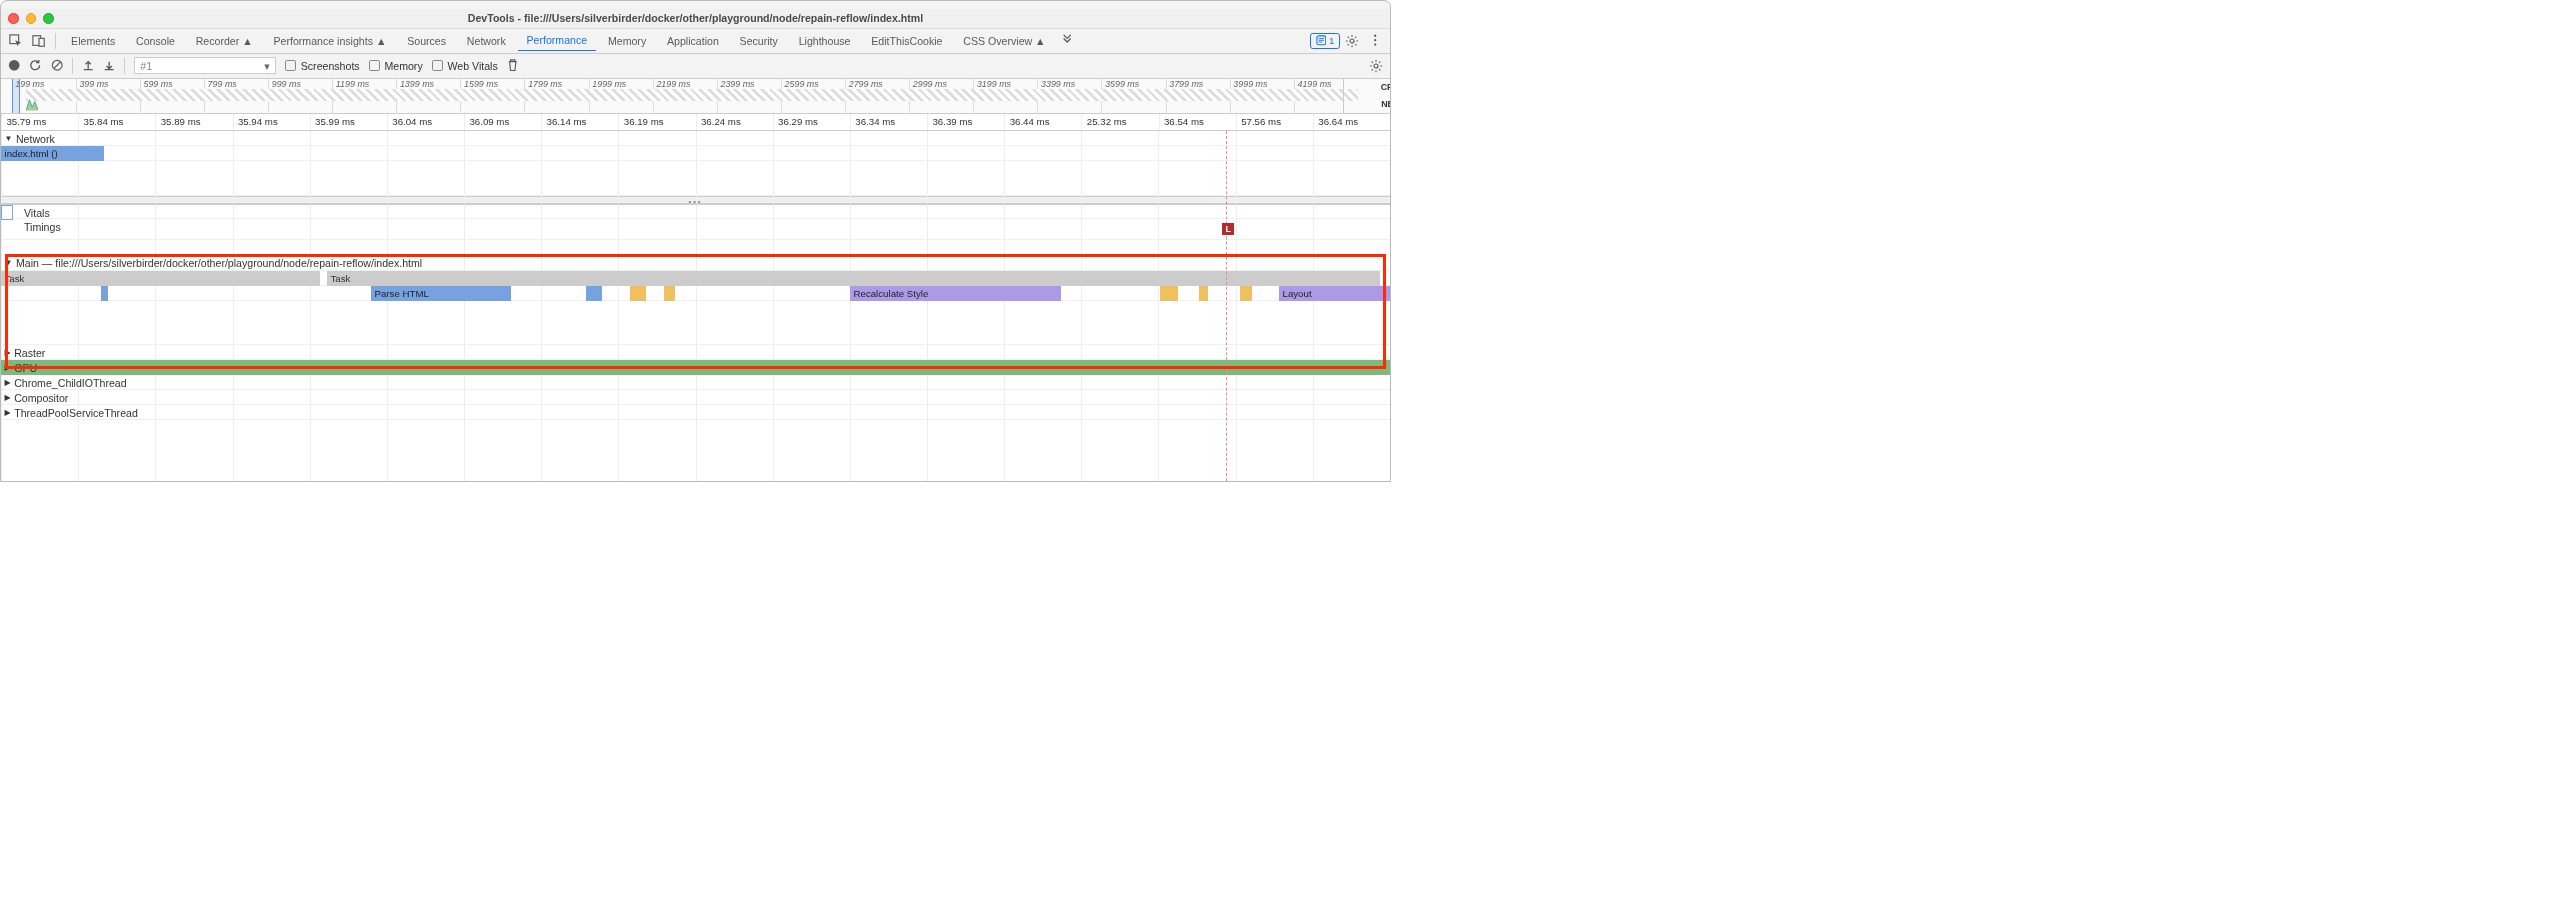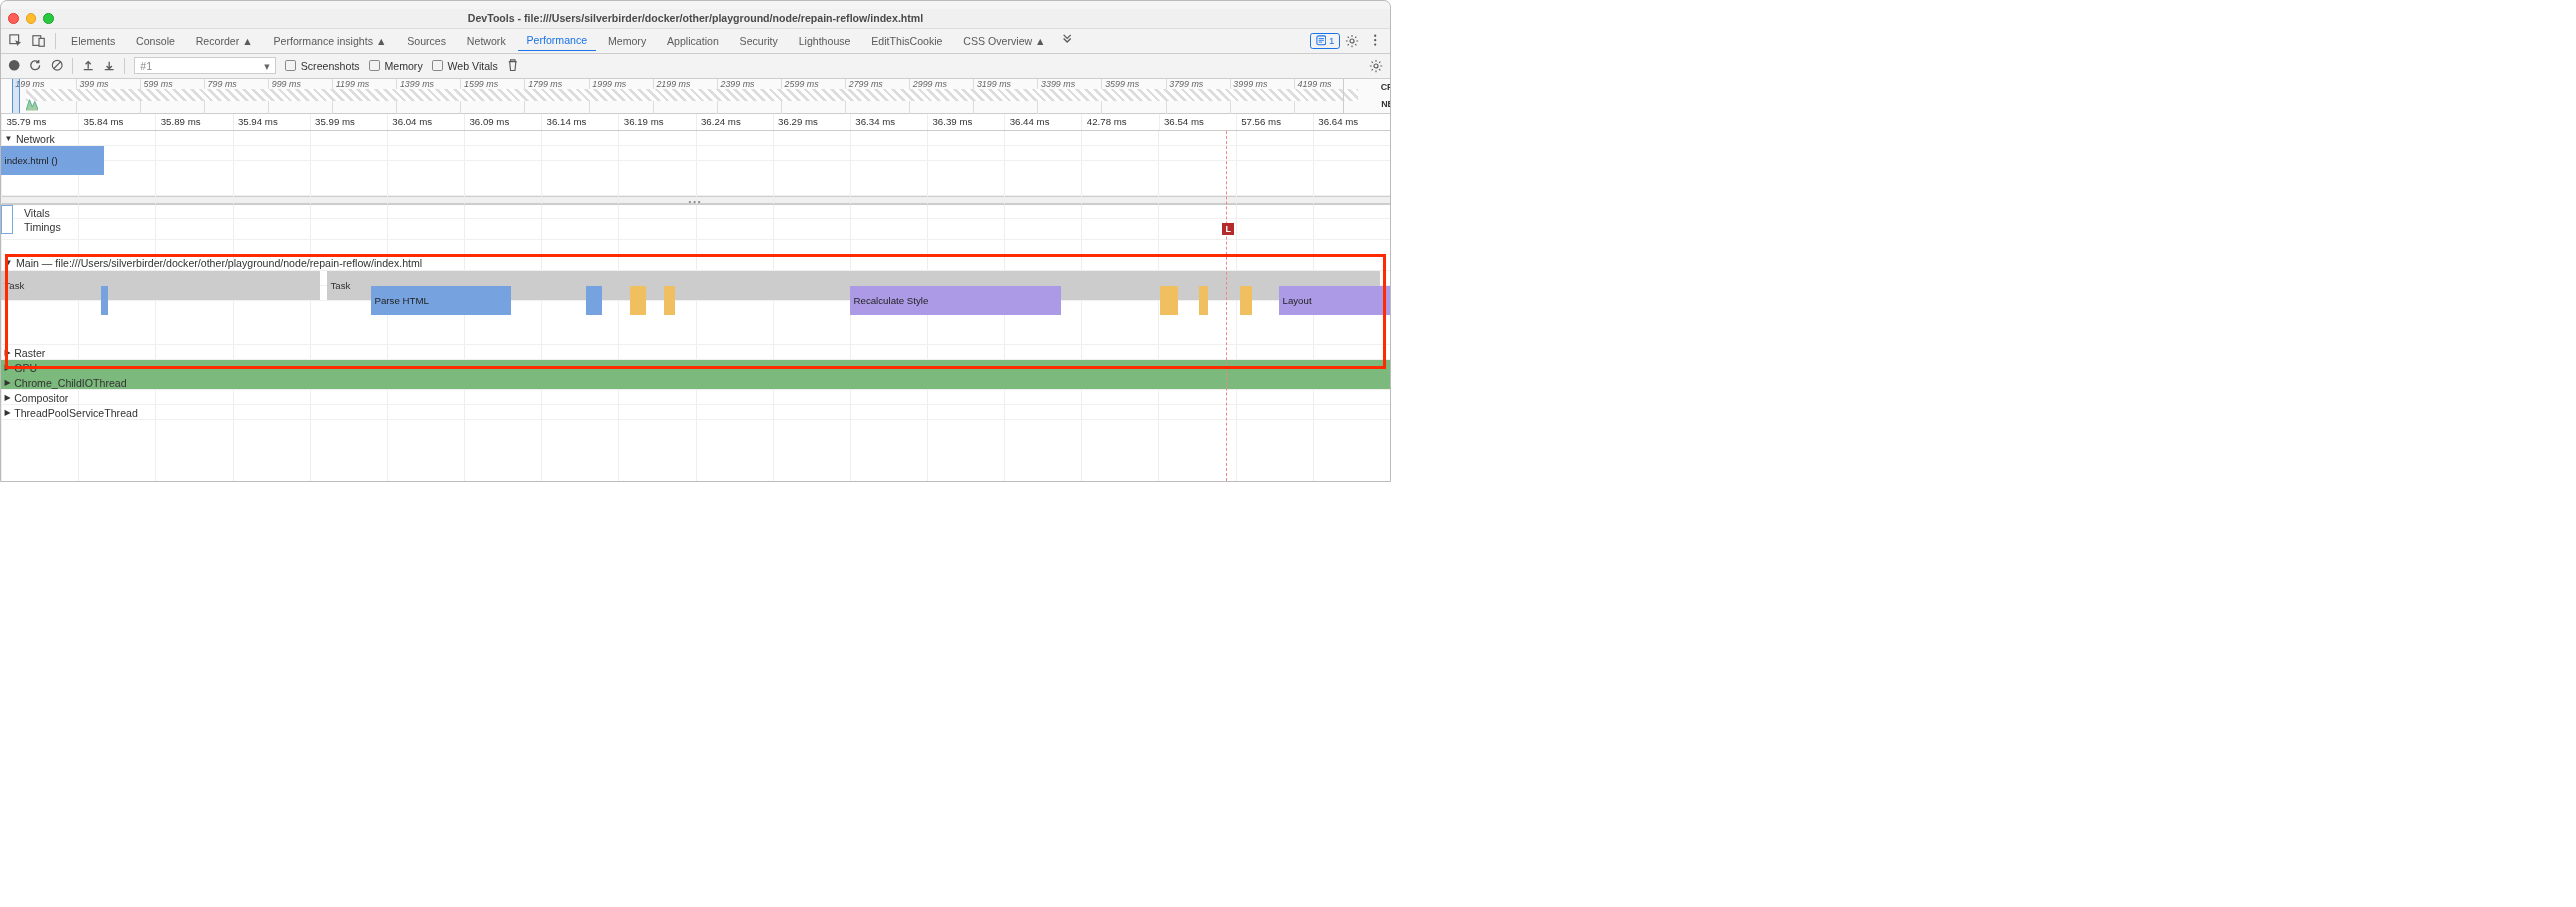--- a/index.html
+++ b/index.html
@@ -36,21 +36,21 @@
 .ov-handle { position:absolute; left:10.6px; top:0; bottom:0; width:8.9px; border-left:1.8px solid #5b8fd6; border-right:1.8px solid #5b8fd6; background:rgba(91,143,214,0.2);}
 .ov-hatch { position:absolute; left:25px; right:32px; top:10.6px; height:12.4px; background:repeating-linear-gradient(45deg,#ddd,#ddd 2.7px,#fff 2.7px,#fff 6.2px);}
 .ov-peak { position:absolute; left:25px; bottom:1.8px; width:12.4px; height:12.4px;}
 
 .ruler { height:17.7px; border-bottom:0.9px solid #ccc; display:flex; background:#fff; font-size:9.7px; color:#333;}
 .ruler div { flex:1; border-left:0.9px solid #eee; padding-left:4.4px; display:flex; align-items:center;}
 
 .flame { position:relative; background:#fff;}
 .row { height:15px; position:relative; border-bottom:0.9px solid #f0f0f0;}
 .row-label { position:absolute; left:3.5px; top:0; font-size:10.6px; color:#333; display:flex; align-items:center; gap:3.5px; height:15px;}
-.bar { position:absolute; top:0; height:29px; font-size:9.7px; padding:0 3.5px; display:flex; align-items:center; overflow:hidden; white-space:nowrap;}
+.bar { position:absolute; top:0; height:15px; font-size:9.7px; padding:0 3.5px; display:flex; align-items:center; overflow:hidden; white-space:nowrap;}
 .tri { font-size:8px;}
 
 .gridlines { position:absolute; inset:0; pointer-events:none;}
 .gridlines div { position:absolute; top:0; bottom:0; border-left:0.9px solid #eee;}
 
 .collapse-bar { height:8px; background:#f0f0f0; border-top:0.9px solid #ccc; border-bottom:0.9px solid #ccc; text-align:center; font-size:8px; color:#888; letter-spacing:1.8px;}
 
 .highlight-box { position:absolute; border:3.5px solid #ff2a00; pointer-events:none; z-index:50;}
 
 .vline { position:absolute; top:0; bottom:0; border-left:1.8px dashed #e88; z-index:20;}
@@ -228,21 +228,21 @@
       <div>35.99 ms</div>
       <div>36.04 ms</div>
       <div>36.09 ms</div>
       <div>36.14 ms</div>
       <div>36.19 ms</div>
       <div>36.24 ms</div>
       <div>36.29 ms</div>
       <div>36.34 ms</div>
       <div>36.39 ms</div>
       <div>36.44 ms</div>
-      <div>42.78 ms</div>
+      <div>25.32 ms</div>
       <div>36.54 ms</div>
       <div>57.56 ms</div>
       <div>36.64 ms</div>
     </div>
 
   <div class="flame" style="height:350px;">
     <div class="gridlines" id="gridlines">
         <div style="left: 0%;"></div>
         <div style="left: 5.55556%;"></div>
         <div style="left: 11.1111%;"></div>

